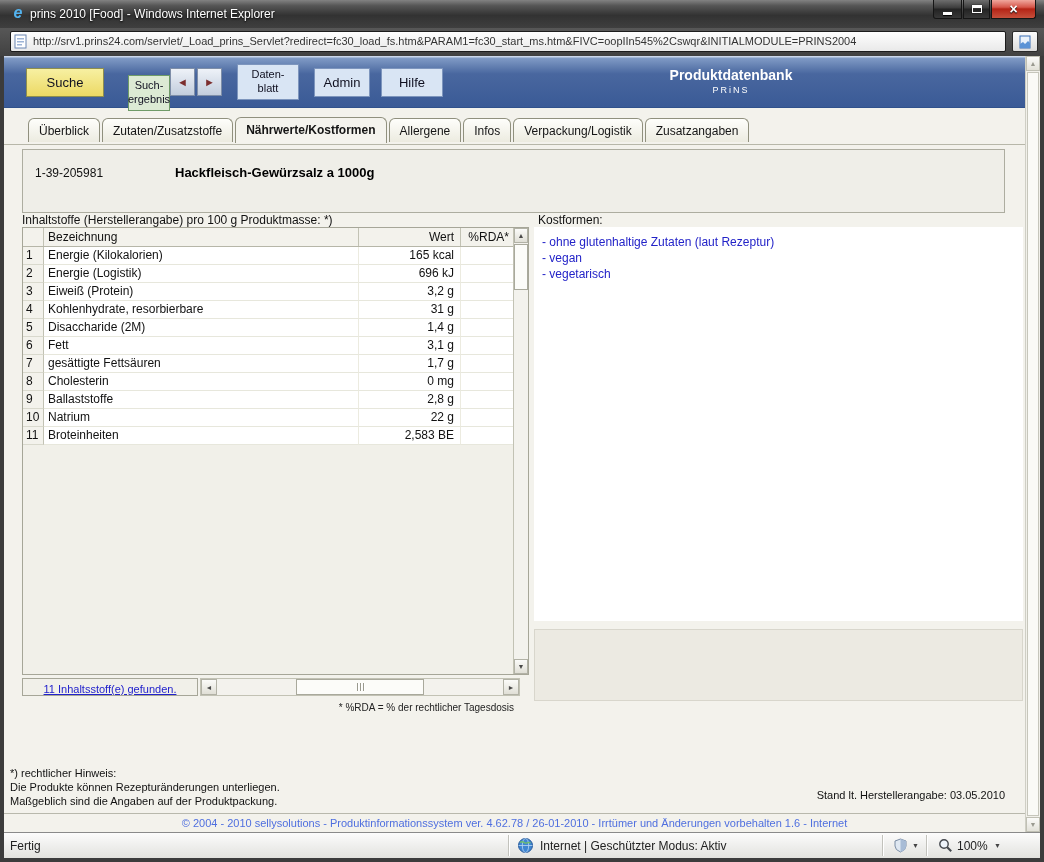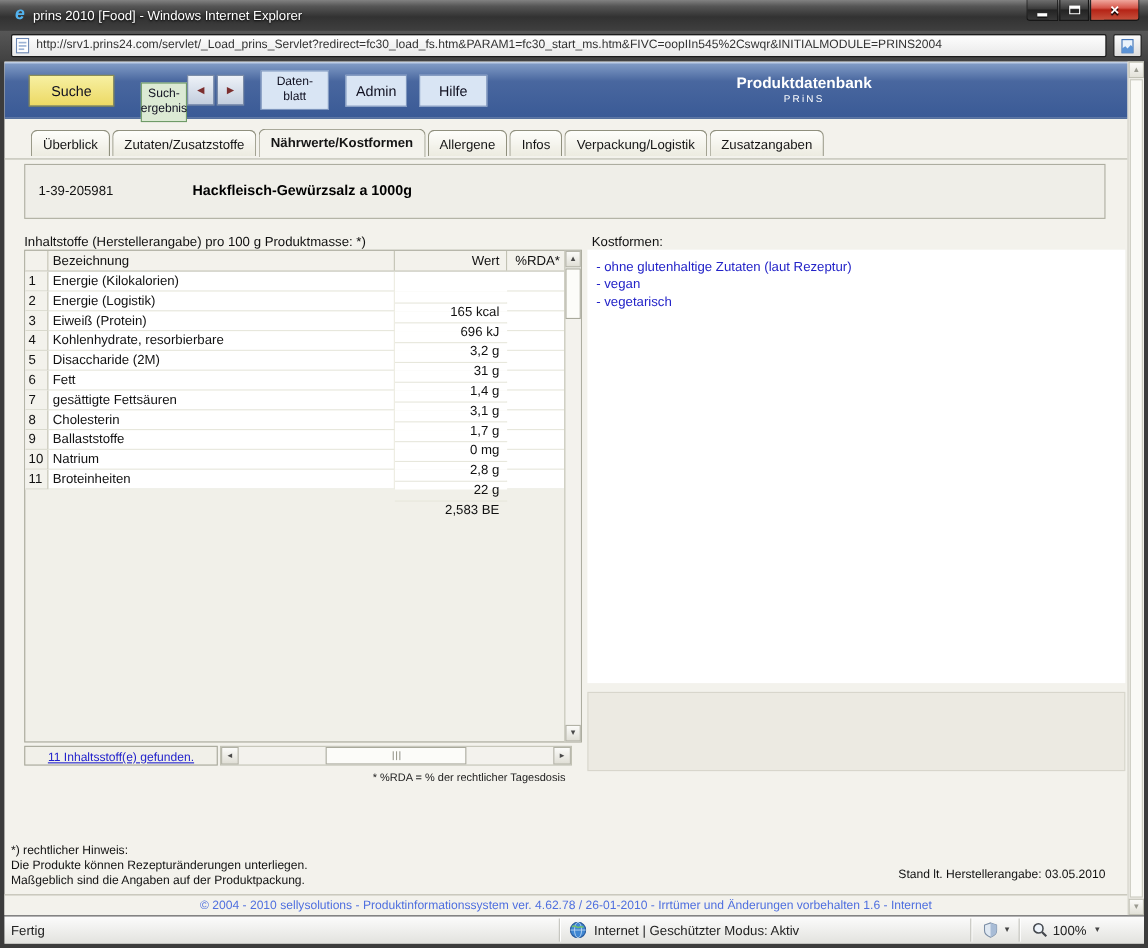--- a/index.html
+++ b/index.html
@@ -69,40 +69,40 @@
 
   
   .tabstrip { position:absolute; left:0; right:0; top:61px; height:28px; padding-left:24px;
     border-bottom:1px solid #b7b7a9; }
   .tab { display:inline-block; vertical-align:bottom; margin-right:2px; padding:5px 10px 4px;
     background:linear-gradient(#fefefb,#ecebe0); border:1px solid #90907e; border-bottom:none;
     border-radius:6px 6px 0 0; font-size:12px; color:#151515; position:relative; }
   .tab.active { font-weight:bold; background:#f4f3ed; padding-bottom:6px; margin-bottom:-1px; z-index:2; }
 
   
-  .prodbox { position:absolute; left:18px; right:20px; top:93px; height:50px;
+  .prodbox { position:absolute; left:18px; right:20px; top:93px; height:64px;
     background:#efeee8; border:1px solid #adada0; }
   .prod-id { position:absolute; left:12px; top:16px; font-size:12px; color:#111; }
   .prod-name { position:absolute; left:152px; top:15px; font-size:13px; font-weight:bold; color:#000; }
 
   
   .nut-heading { position:absolute; left:18px; top:157px; font-size:12px; color:#111; }
   .tbl { position:absolute; left:18px; top:171px; width:507px; height:448px;
     background:#f1f0e9; border:1px solid #a6a698; }
   .tbl-inner { position:absolute; left:0; top:0; right:15px; bottom:0; overflow:hidden; }
   .thead { display:flex; height:19px; background:#f3f2ec; border-bottom:1px solid #b6b6a8; font-size:12px; color:#111; }
   .c-nr { width:21px; border-right:1px solid #c2c2b4; }
   .c-name { flex:1; padding-left:4px; border-right:1px solid #c2c2b4; line-height:18px; }
   .c-wert { width:102px; text-align:right; padding-right:6px; border-right:1px solid #c2c2b4; line-height:18px; }
   .c-rda { width:52px; text-align:right; padding-right:4px; line-height:18px; }
   .trow { display:flex; height:18px; background:#fff; font-size:12px; color:#111; }
   .r-nr { width:21px; background:#f3f2ec; border-right:1px solid #c2c2b4; border-bottom:1px solid #d9d9cd;
     padding-left:3px; line-height:17px; }
   .r-name { flex:1; padding-left:4px; border-right:1px solid #ecebe0; border-bottom:1px solid #e7e7dc; line-height:17px; }
-  .r-wert { width:102px; text-align:right; padding-right:6px; border-right:1px solid #ecebe0; border-bottom:1px solid #e7e7dc; line-height:17px;margin-top:28px; }
+  .r-wert { width:102px; text-align:right; padding-right:6px; border-right:1px solid #ecebe0; border-bottom:1px solid #e7e7dc; line-height:17px; }
   .r-rda { width:52px; border-bottom:1px solid #e7e7dc; }
   .tbl-vscroll { position:absolute; right:0; top:0; bottom:0; width:15px; background:#f3f2ed; border-left:1px solid #c2c2b4; }
   .tbl-vscroll .sbtn { position:absolute; left:0; right:0; height:15px; background:linear-gradient(#fbfbf9,#e0dfd6);
     border:1px solid #b2b2a6; color:#4a4a4a; font-size:7px; text-align:center; line-height:13px; }
   .tbl-vscroll .sbtn.up { top:0; } .tbl-vscroll .sbtn.down { bottom:0; }
   .tbl-vscroll .thumb { position:absolute; left:0; right:0; top:16px; height:46px;
     background:#fcfcf9; border:1px solid #a9a99c; }
 
   .found-box { position:absolute; left:18px; top:622px; width:176px; height:18px;
     background:#f1f0e9; border:1px solid #a6a698; text-align:center; }

